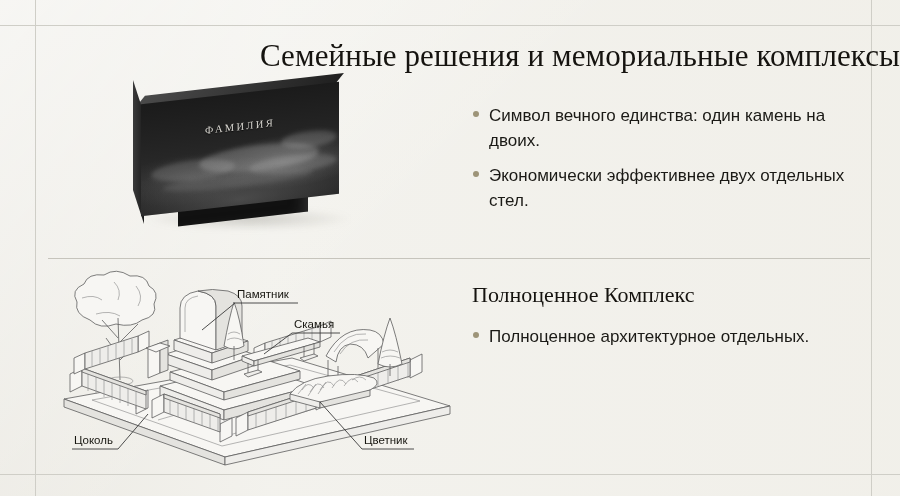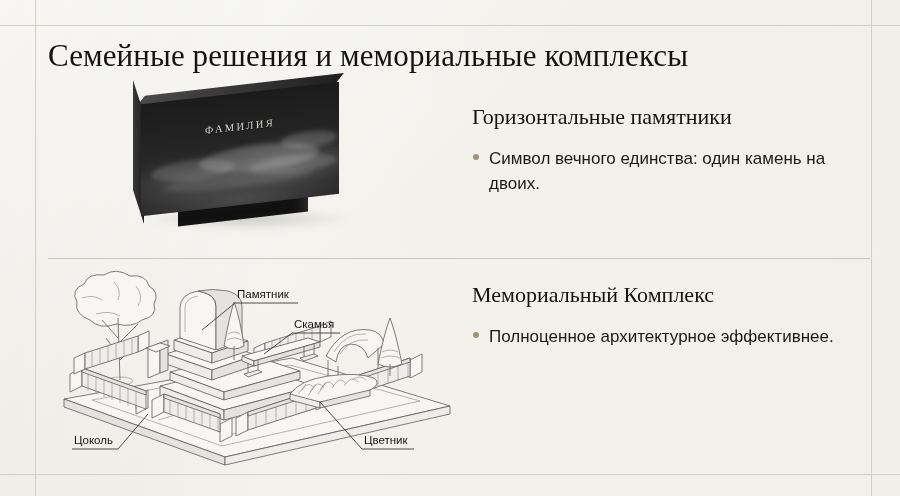--- a/index.html
+++ b/index.html
@@ -33,21 +33,21 @@
   .guide-v.g-left  { left: 35px; }
   .guide-v.g-right { left: 871px; }
   .guide-h.g-top   { top: 25px; }
   .guide-h.g-bot   { top: 474px; }
 
   
   #title {
     position: absolute;
     left: 0; right: 0;
     top: 38px;
-    text-align: left;
+    text-align: right;
     font-family: "Liberation Serif", serif;
     font-size: 31px;
     font-weight: 400;
     color: #15130f;
     letter-spacing: 0.1px;
     white-space: nowrap;
     padding-left: 48px;
   }
 
   
@@ -217,25 +217,28 @@
       <div class="lscape" style="left:10px;  top:62px; width:84px;  height:20px;"></div>
       <div class="lscape" style="left:58px;  top:54px; width:120px; height:26px; background:rgba(205,205,205,0.26);"></div>
       <div class="lscape" style="left:108px; top:68px; width:88px;  height:18px;"></div>
       <div class="lscape" style="left:22px;  top:80px; width:150px; height:14px; background:rgba(160,160,160,0.18);"></div>
       <div class="lscape" style="left:140px; top:46px; width:56px;  height:16px; background:rgba(215,215,215,0.22);"></div>
       <div id="mon-fam">ФАМИЛИЯ</div>
     </div>
   </div>
 
   <div class="textcol s1">
-    <h2 class="sec-head">Горизонтальные памятники</h2>
     <ul class="bullets">
       <li>
         <span class="bullet-dot"></span>
         <span>Символ вечного единства: один камень на двоих.</span>
+      </li>
+      <li>
+        <span class="bullet-dot"></span>
+        <span>Экономически эффективнее двух отдельных стел.</span>
       </li>
     </ul>
   </div>
 
   <div id="divider"></div>
 
   <div id="diagram">
     <svg viewBox="0 0 410 200" xmlns="http://www.w3.org/2000/svg">
 
       <g>
@@ -383,22 +386,22 @@
       </g>
       <g>
         <text class="dg-label" x="312" y="176">Цветник</text>
         <line class="dg-underline" x1="310" y1="181" x2="362" y2="181"></line>
         <line class="dg-leader" x1="310" y1="181" x2="268" y2="134"></line>
       </g>
     </svg>
   </div>
 
   <div class="textcol s2">
-    <h2 class="sec-head">Мемориальный Комплекс</h2>
+    <h2 class="sec-head">Полноценное Комплекс</h2>
     <ul class="bullets">
       <li>
         <span class="bullet-dot"></span>
-        <span>Полноценное архитектурное эффективнее.</span>
+        <span>Полноценное архитектурное отдельных.</span>
       </li>
     </ul>
   </div>
 
 </div>
 
 </body></html>

